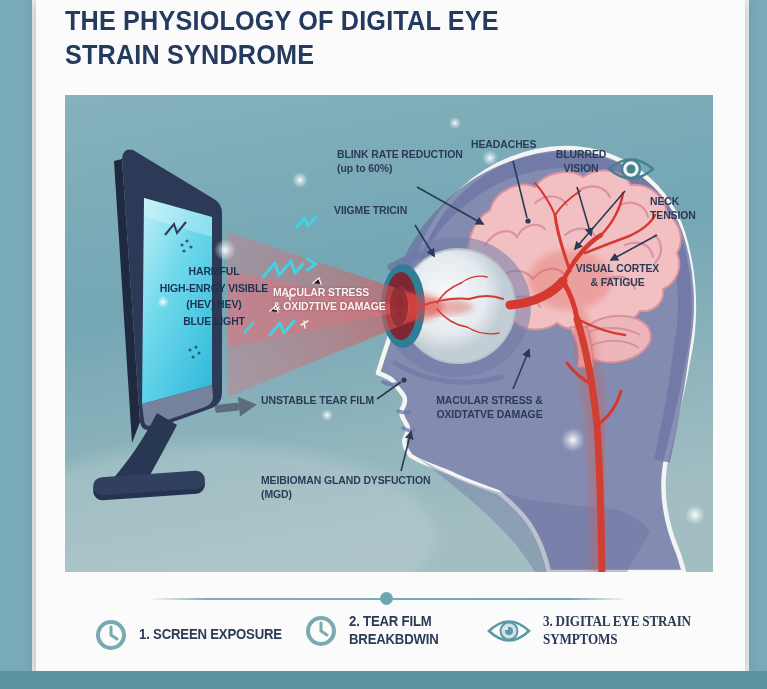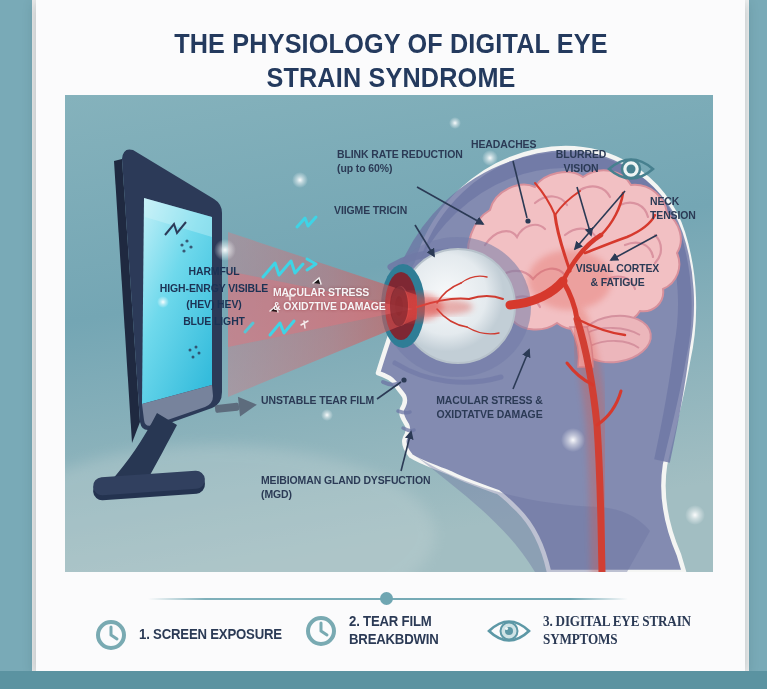--- a/index.html
+++ b/index.html
@@ -16,21 +16,21 @@
   .card{
     position:absolute; left:36px; top:0; width:709px; height:671px;
     background:var(--card_white);
     box-shadow:0 3px 12px rgba(25,50,60,.28), -4px 0 0 #ececec, 4px 0 0 #f1f2f2;
   }
   .bottom-bar{
     position:absolute; left:0; right:0; bottom:0; height:18px;
     background:var(--bottom_bar);
   }
   .title{
-    position:absolute; top:27px; left:0; right:0; text-align:center;
+    position:absolute; top:4px; left:0; right:0; 
     color:var(--title_navy); font-weight:bold; font-size:28px; line-height:1.22;
   }
   .title span{display:inline-block; width:580px; transform:scaleX(.9); transform-origin:center top; letter-spacing:.2px;}
   .panel{
     position:absolute; left:29px; top:95px; width:648px; height:477px; overflow:hidden;
   }
   .panel svg{position:absolute; left:0; top:0;}
   .lbl{
     position:absolute; color:var(--label_navy); font-weight:bold; font-size:11px;
     line-height:1.3; white-space:pre-line; letter-spacing:-.1px;

